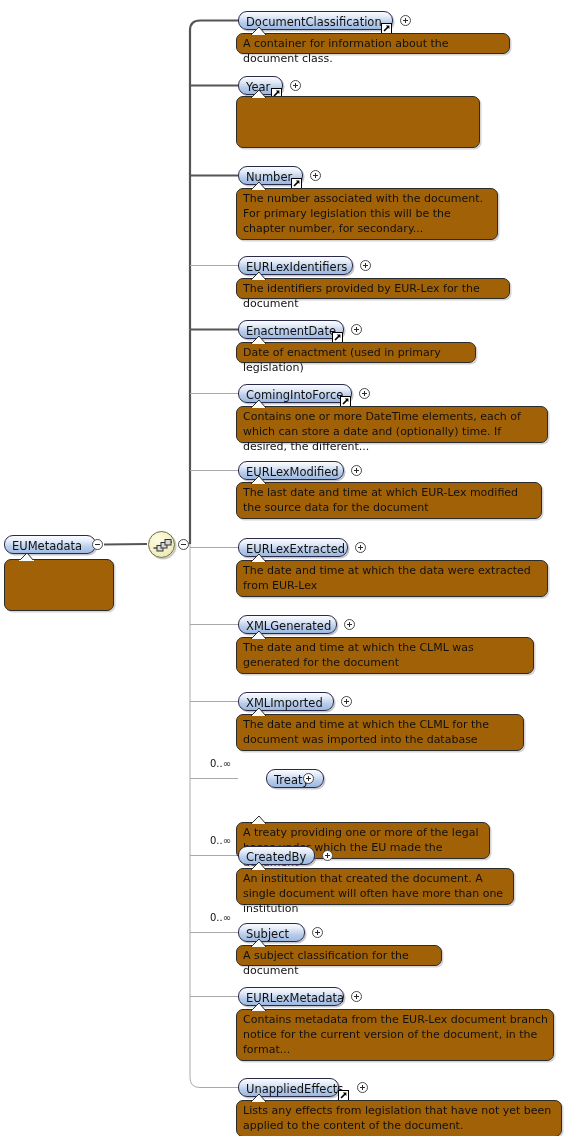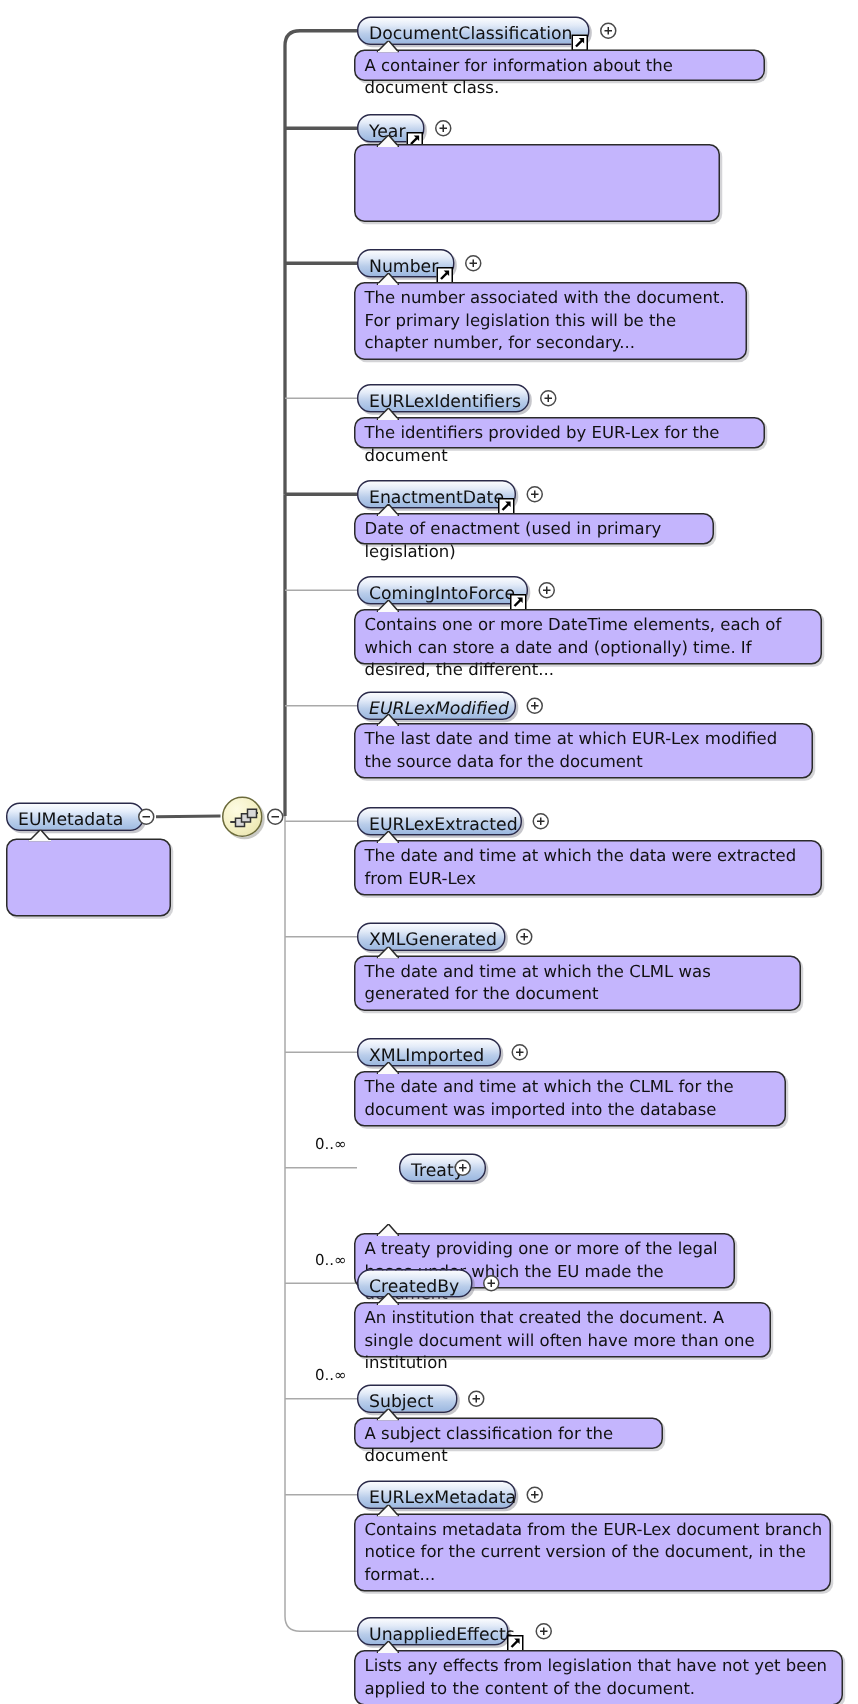--- a/index.html
+++ b/index.html
@@ -44,21 +44,21 @@
     content:"";position:absolute;background:#2a2a2a;
   }
   .expander:before{left:2px;top:4px;width:5px;height:1px;}
   .expander.plus:after{left:4px;top:2px;width:1px;height:5px;}
   .expander.minus:after{display:none;}
 
   
   .annot{
     position:absolute;box-sizing:border-box;
     border:1px solid #2b2b2b;border-radius:7px;
-    background:#c4b5fd;
+    background:#a16207;
     color:#111111;font-size:11px;line-height:15px;
     padding:2px 2px 3px 6px;
     box-shadow:1.5px 1.5px 0 rgba(125,125,135,.33);
   }
   .annot .tail{
     position:absolute;left:14px;top:-7px;width:15px;height:8px;overflow:hidden;
   }
   .annot .tail svg{display:block;}
 
   
@@ -215,21 +215,21 @@
       <div class="expander plus" style="left: 359px; top: 388px;"></div>
       <div class="annot" style="left: 236px; top: 406px; width: 312px; height: 37px;">
         <div class="tail">
           <svg width="15" height="8">
             <polygon points="0,8 8,0 15,8" fill="#fbfbfb" stroke="#2b2b2b" stroke-width="1"></polygon>
             <rect x="1" y="7" width="13" height="2" fill="#fbfbfb"></rect>
           </svg>
         </div>
         <div>Contains one or more DateTime elements, each of which can store a date and (optionally) time. If desired, the different...</div>
       </div>
-      <div class="node" style="left: 238px; top: 461px; width: 106px; font-style: italic;"><span>EURLexModified</span></div>
+      <div class="node" style="left: 238px; top: 461px; width: 106px;"><span>EURLexModified</span></div>
       <div class="expander plus" style="left: 351px; top: 465px;"></div>
       <div class="annot" style="left: 236px; top: 482px; width: 306px; height: 37px;">
         <div class="tail">
           <svg width="15" height="8">
             <polygon points="0,8 8,0 15,8" fill="#fbfbfb" stroke="#2b2b2b" stroke-width="1"></polygon>
             <rect x="1" y="7" width="13" height="2" fill="#fbfbfb"></rect>
           </svg>
         </div>
         <div>The last date and time at which EUR-Lex modified the source data for the document</div>
       </div>

